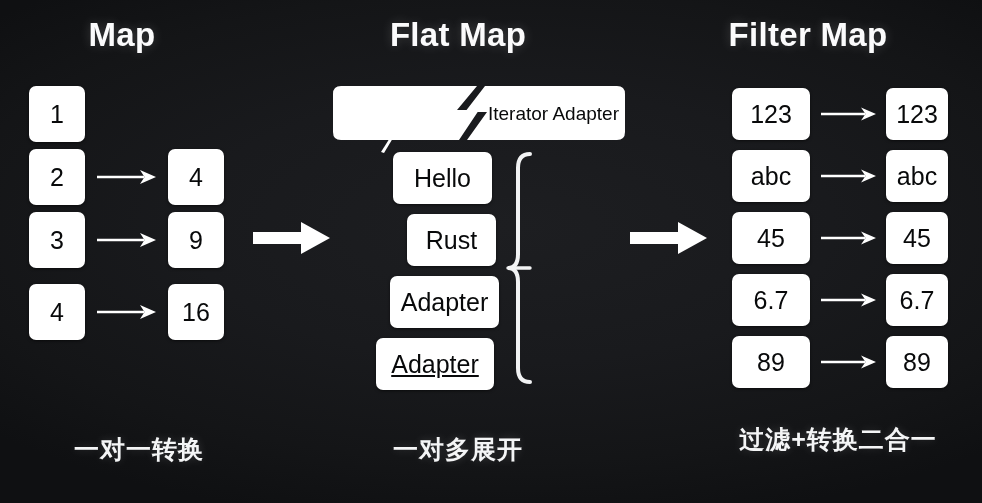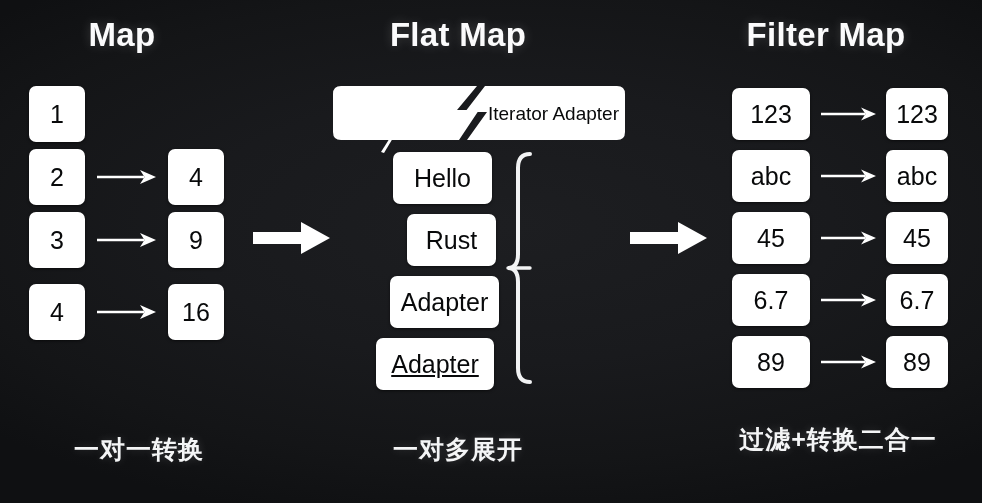--- a/index.html
+++ b/index.html
@@ -96,21 +96,21 @@
 </style>
 </head>
 <body>
 
 <div id="stage">
 
   <div class="col-title" style="left:122px; top:16px;">Map</div>
 
   <div class="col-title" style="left:458px; top:16px;">Flat Map</div>
 
-  <div class="col-title" style="left:826px; top:16px;">Filter Map</div>
+  <div class="col-title" style="left:808px; top:16px;">Filter Map</div>
 
   <div class="chip" style="left:29px; top:86px; width:56px; height:56px;">1</div>
   <div class="chip" style="left:29px; top:149px; width:56px; height:56px;">2</div>
   <div class="chip" style="left:29px; top:212px; width:56px; height:56px;">3</div>
   <div class="chip" style="left:29px; top:284px; width:56px; height:56px;">4</div>
 
   <div class="chip" style="left:168px; top:149px; width:56px; height:56px;">4</div>
   <div class="chip" style="left:168px; top:212px; width:56px; height:56px;">9</div>
   <div class="chip" style="left:168px; top:284px; width:56px; height:56px;">16</div>
 

